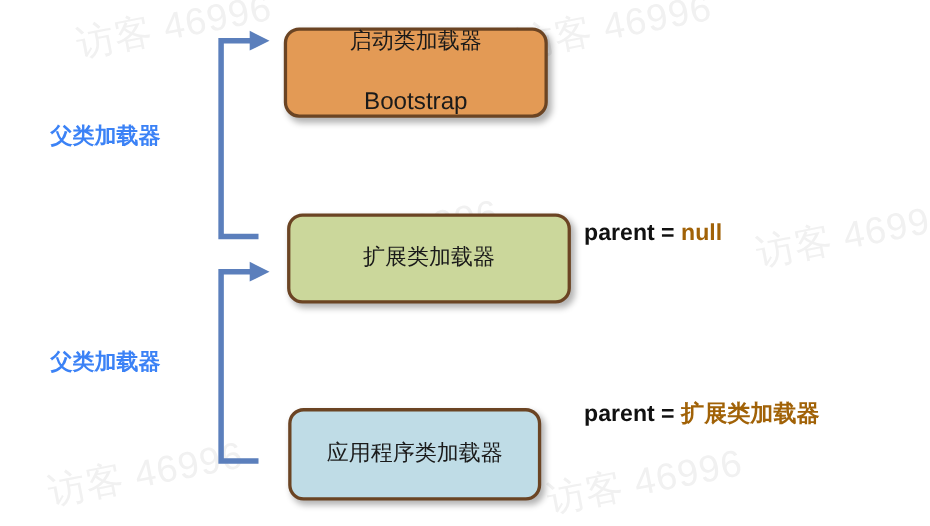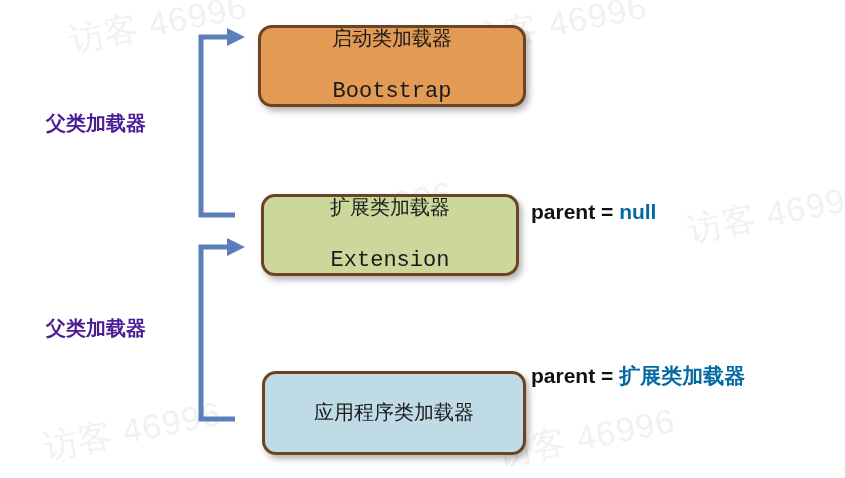--- a/index.html
+++ b/index.html
@@ -48,45 +48,45 @@
     line-height: 1.18;
   }
   .loader-box .cn {
     font-size: 20px;
     color: #1a1a1a;
     font-family: "Liberation Sans", "DejaVu Sans", sans-serif;
   }
   .loader-box .en {
     font-size: 22px;
     color: #1a1a1a;
-    font-family: Liberation Mono, monospace;
+    font-family: Liberation Sans, sans-serif;
     margin-top: 28px;
   }
 
   
   .side-label {
     position: absolute;
     font-size: 20px;
     font-weight: bold;
-    color: #4c1d95;
+    color: #3b82f6;
     white-space: nowrap;
     font-family: "Liberation Sans", "DejaVu Sans", sans-serif;
   }
 
   
   .parent-note {
     position: absolute;
     font-size: 21px;
     font-weight: bold;
     color: #111111;
     white-space: nowrap;
     font-family: "Liberation Sans", "DejaVu Sans", sans-serif;
   }
   .parent-note .val {
-    color: #0369a1;
+    color: #a16207;
   }
 
   
   .bracket {
     position: absolute;
     overflow: visible;
   }
 </style>
 </head>
 <body>
@@ -107,31 +107,30 @@
 
   <svg class="bracket" style="left:195px; top:235px; width:60px; height:195px;" width="60" height="195" viewBox="0 0 60 195">
     <path d="M 40 184 L 6 184 L 6 12 L 34 12" fill="none" stroke="#5b7fbc" stroke-width="5" stroke-linecap="butt" stroke-linejoin="miter"></path>
     <path d="M 32 3 L 50 12 L 32 21 Z" fill="#5b7fbc"></path>
   </svg>
 
   <div class="side-label" style="left:46px; top:110px;">父类加载器</div>
 
   <div class="side-label" style="left:46px; top:315px;">父类加载器</div>
 
-  <div class="loader-box" style="left:258px; top:25px; width:268px; height:82px; background:#e39a55;">
+  <div class="loader-box" style="left:258px; top:25px; width:240px; height:82px; background:#e39a55;">
     <div class="cn">启动类加载器</div>
     <div class="en">Bootstrap</div>
   </div>
 
   <div class="loader-box" style="left:261px; top:194px; width:258px; height:82px; background:#cbd79b;">
     <div class="cn">扩展类加载器</div>
-    <div class="en">Extension</div>
   </div>
 
-  <div class="loader-box" style="left:262px; top:371px; width:264px; height:84px; background:#bfdce6;">
+  <div class="loader-box" style="left:262px; top:371px; width:230px; height:84px; background:#bfdce6;">
     <div class="cn">应用程序类加载器</div>
   </div>
 
   <div class="parent-note" style="left:531px; top:200px;">
     <span>parent = </span><span class="val">null</span>
   </div>
 
   <div class="parent-note" style="left:531px; top:362px;">
     <span>parent = </span><span class="val">扩展类加载器</span>
   </div>

